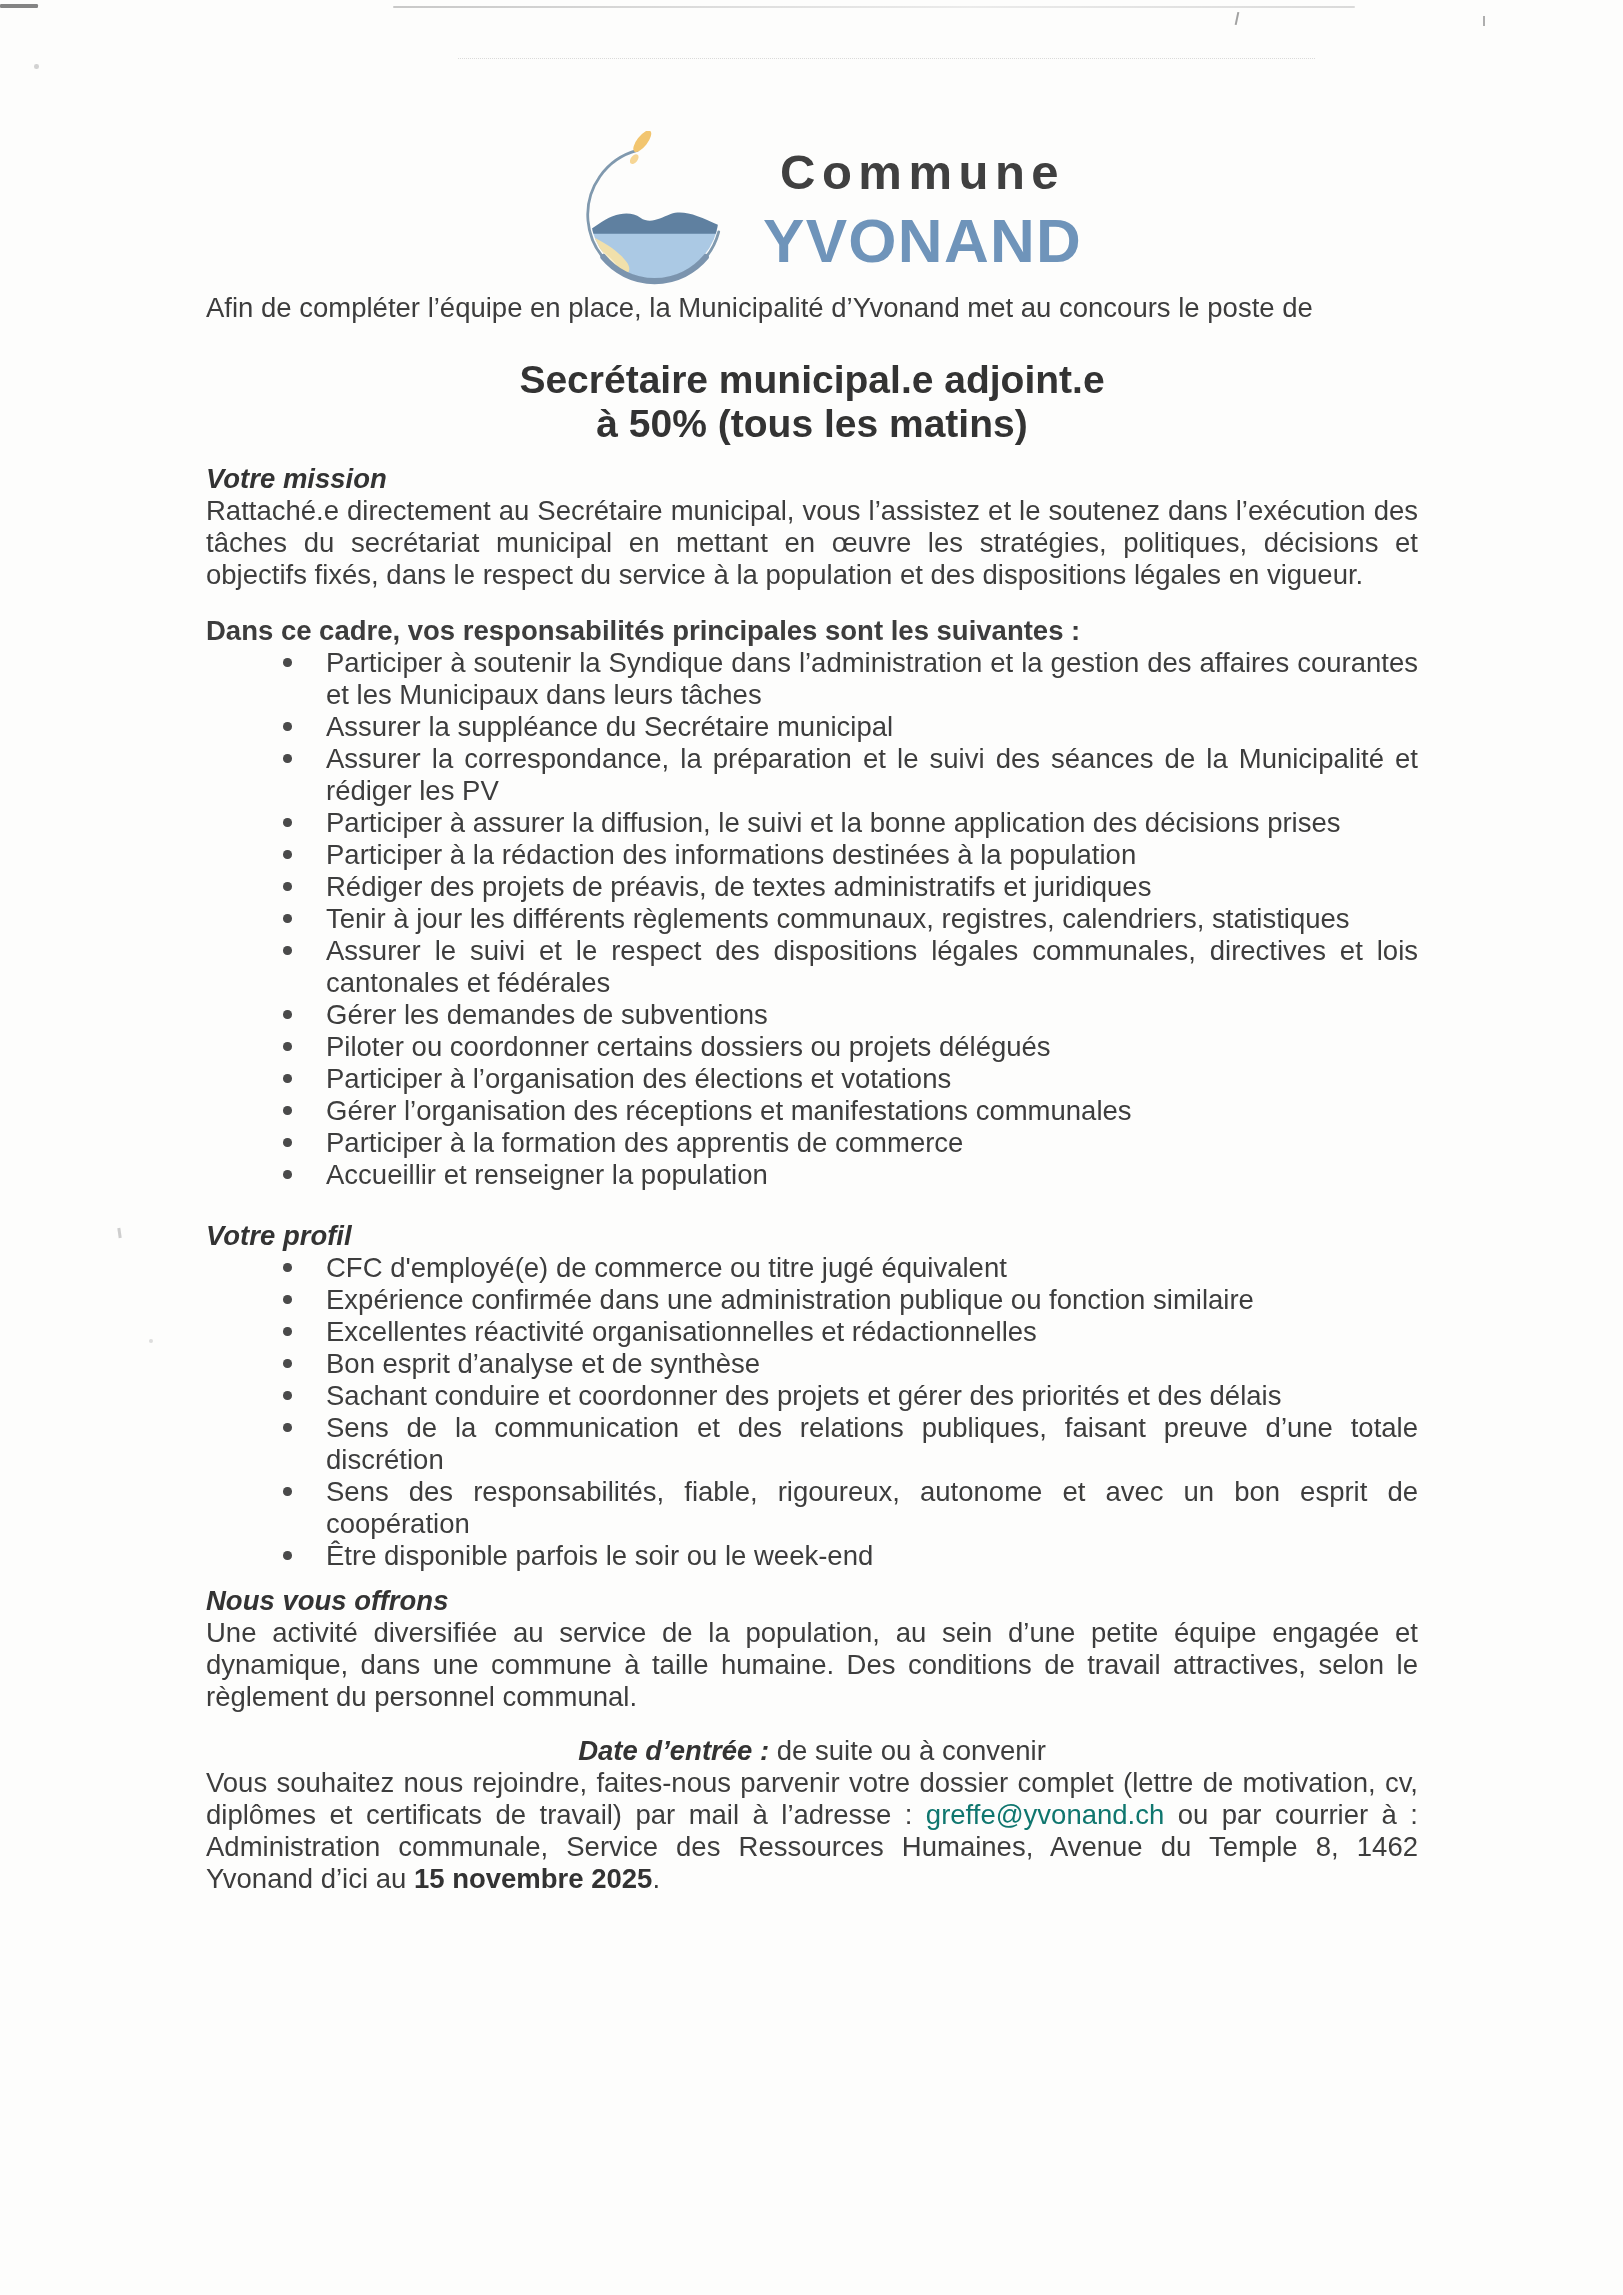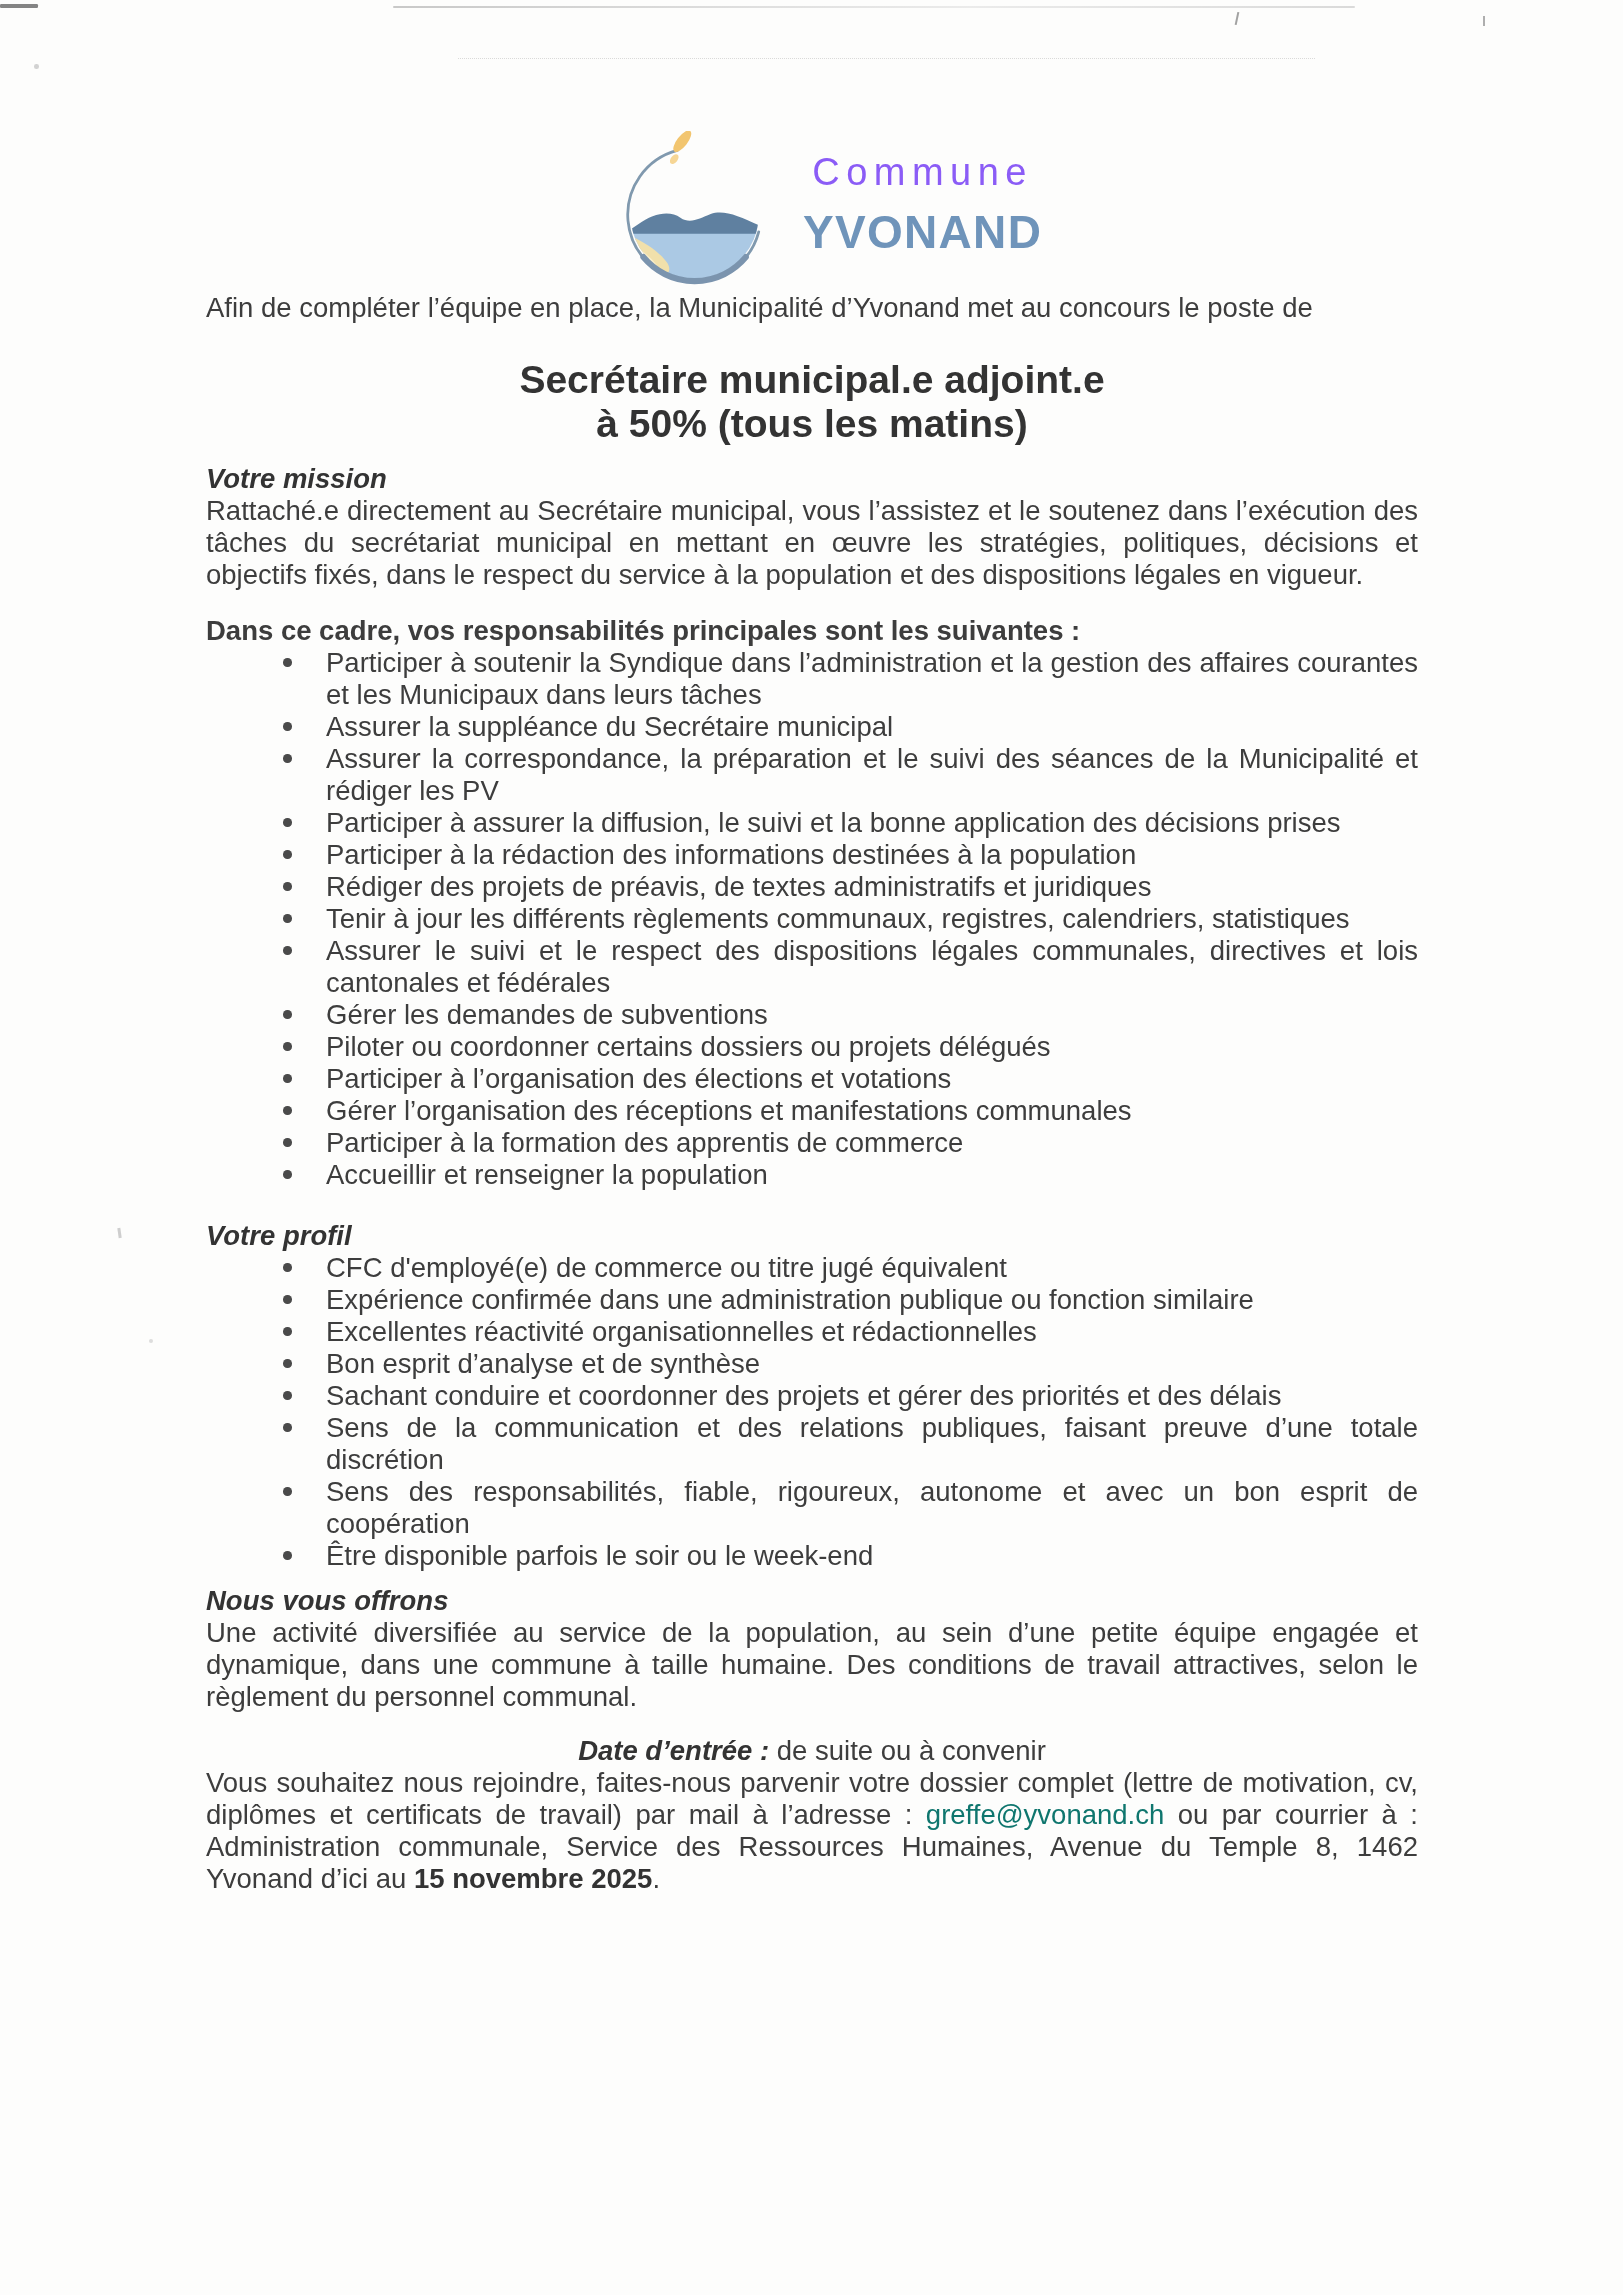--- a/index.html
+++ b/index.html
@@ -14,26 +14,26 @@
     line-height:32px;
     overflow:hidden;
   }
   .content{position:absolute;left:206px;top:0;width:1212px;}
 
   
   .logo-row{margin-top:131px;display:flex;justify-content:center;align-items:flex-start;transform:translateX(19.6px);}
   .emblem svg{display:block;}
   .logo-text{margin-left:34px;text-align:center;padding-top:22px;}
   .logo-commune{
-    font-size:38px;line-height:38px;letter-spacing:6.5px;
-    color:#8b5cf6;font-weight:400;
+    font-size:49px;line-height:38px;letter-spacing:6.5px;
+    color:#404040;font-weight:700;
   }
   .logo-name{
-    margin-top:10px;
-    font-size:46px;line-height:62px;font-weight:700;
+    margin-top:19px;
+    font-size:62px;line-height:62px;font-weight:700;
     color:#6f94ba;letter-spacing:1.3px;
   }
 
   
   .intro{margin-top:36px;}
   .job-title{margin-top:34px;text-align:center;font-weight:700;font-size:39px;line-height:44px;color:#333;}
   .section-heading{font-weight:700;font-style:italic;color:#333;}
   .h-mission{margin-top:17px;}
   .h-profile{margin-top:29px;}
   .h-offer{margin-top:13px;}

